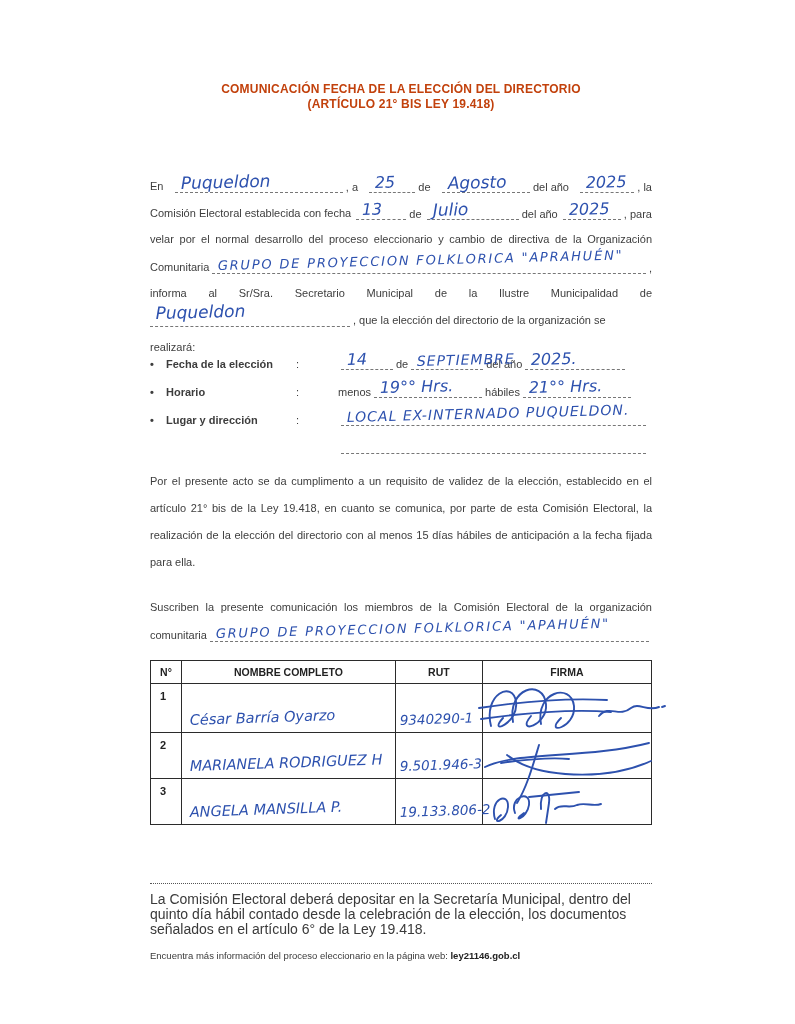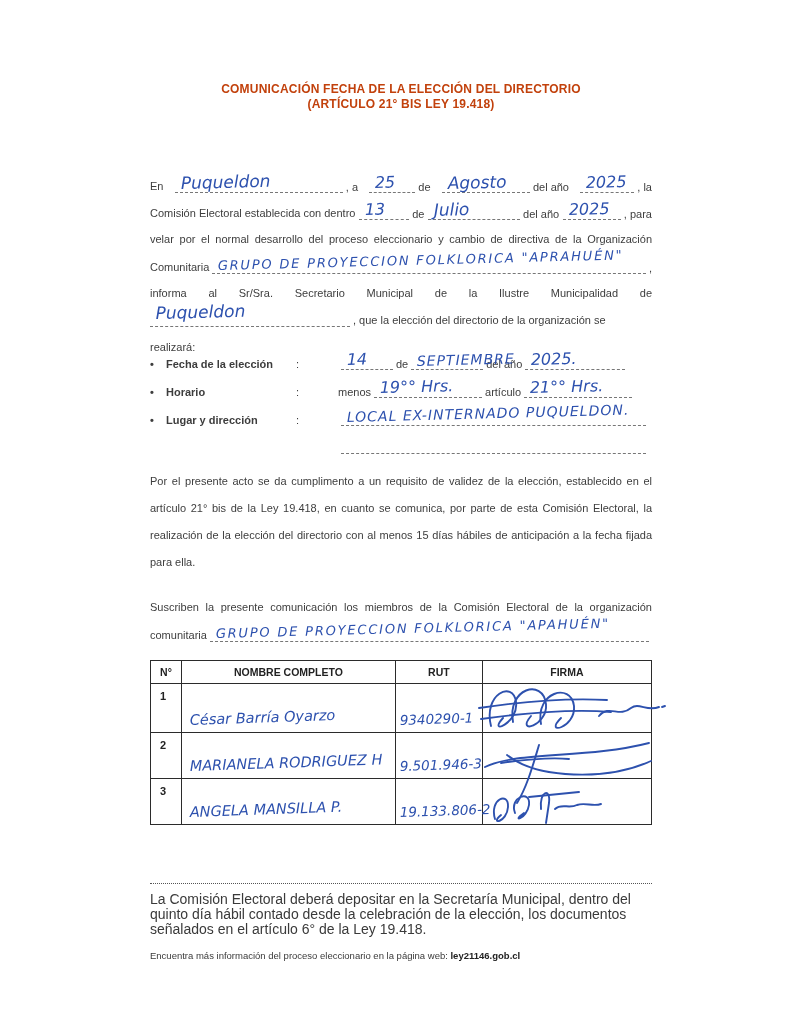--- a/index.html
+++ b/index.html
@@ -111,21 +111,21 @@
         </span>
       <span class="seg">
           <span class="blank" style="width:54px">
             <span class="hand num">2025</span>
           </span>
           <span>, la</span>
         </span>
     </div>
 
     <div class="fline">
-      <span class="seg">Comisión Electoral establecida con dentro</span>
+      <span class="seg">Comisión Electoral establecida con fecha</span>
       <span class="seg">
           <span class="blank" style="width:50px">
             <span class="hand num">13</span>
           </span>
           <span>de</span>
         </span>
       <span class="seg">
           <span class="blank" style="width:92px">
             <span class="hand big">Julio</span>
           </span>
@@ -181,21 +181,21 @@
 
     <div class="brow">
       <span class="bdot">•</span>
       <span class="blabel">Horario</span>
       <span class="bcolon">:</span>
       <span class="bval">
         <span>menos</span>
         <span class="blank" style="width:108px">
             <span class="hand num">19°° Hrs.</span>
           </span>
-        <span>artículo</span>
+        <span>hábiles</span>
         <span class="blank" style="width:108px">
             <span class="hand num">21°° Hrs.</span>
           </span>
       </span>
     </div>
 
     <div class="brow">
       <span class="bdot">•</span>
       <span class="blabel">Lugar y dirección</span>
       <span class="bcolon">:</span>

